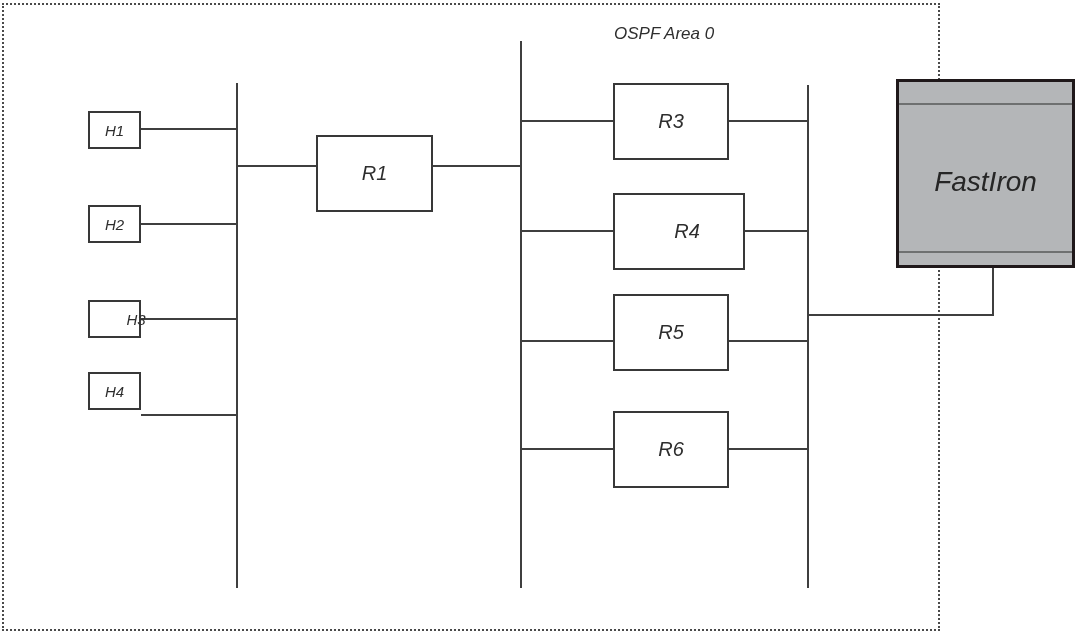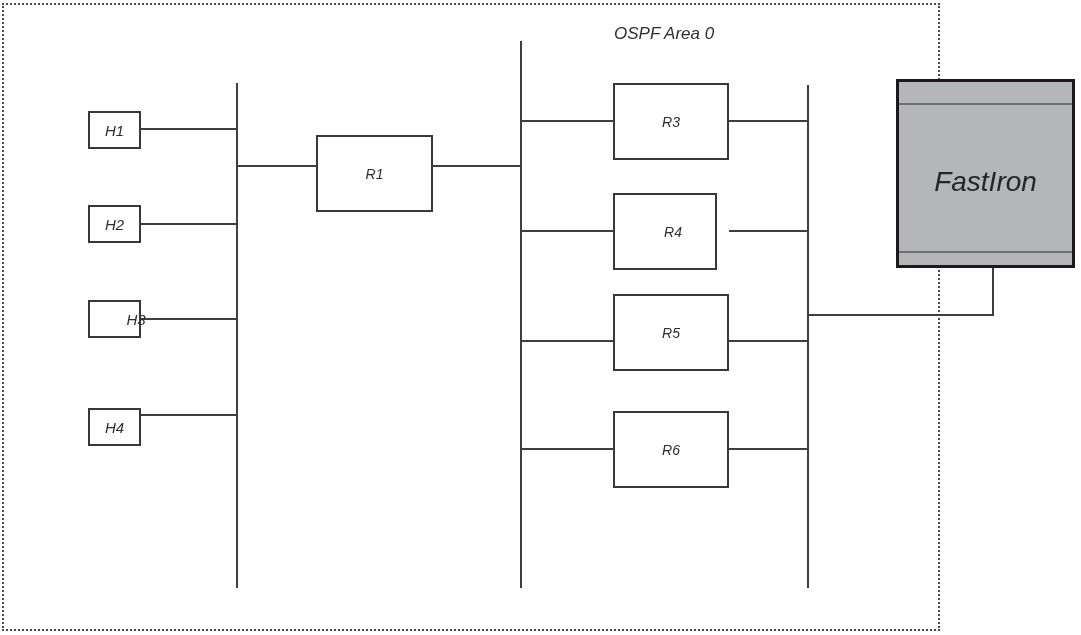--- a/index.html
+++ b/index.html
@@ -38,30 +38,30 @@
   .hline { position: absolute; height: 2px; background: var(--line); }
 
   .node {
     position: absolute;
     background: var(--box-fill);
     border: 2px solid var(--box-border);
     display: flex; align-items: center; justify-content: center;
     color: var(--text);
   }
   .host   { left: 88px; width: 53px; height: 38px; font-size: 15px; }
-  .router { width: 117px; height: 77px; font-size: 14px; }
+  .router { width: 117px; height: 77px; font-size: 20px; }
 
   #host-h1 { top: 111px; }
   #host-h2 { top: 205px; text-align: right; }
   #host-h3 { top: 300px; padding-left: 43px; }
-  #host-h4 { top: 408px; }
+  #host-h4 { top: 372px; }
 
   #router-r1 { left: 316px; top: 135px; }
   #router-r3 { left: 613px; top: 83px;  width: 116px; }
-  #router-r4 { left: 613px; top: 193px; width: 104px; padding-left: 16px; }
+  #router-r4 { left: 613px; top: 193px; width: 132px; padding-left: 16px; }
   #router-r5 { left: 613px; top: 294px; width: 116px; }
   #router-r6 { left: 613px; top: 411px; width: 116px; }
 
   .switch {
     position: absolute;
     left: 896px; top: 79px; width: 179px; height: 189px;
     background: var(--switch-fill);
     border: 3px solid var(--switch-border);
   }
   .switch .panel-line {

